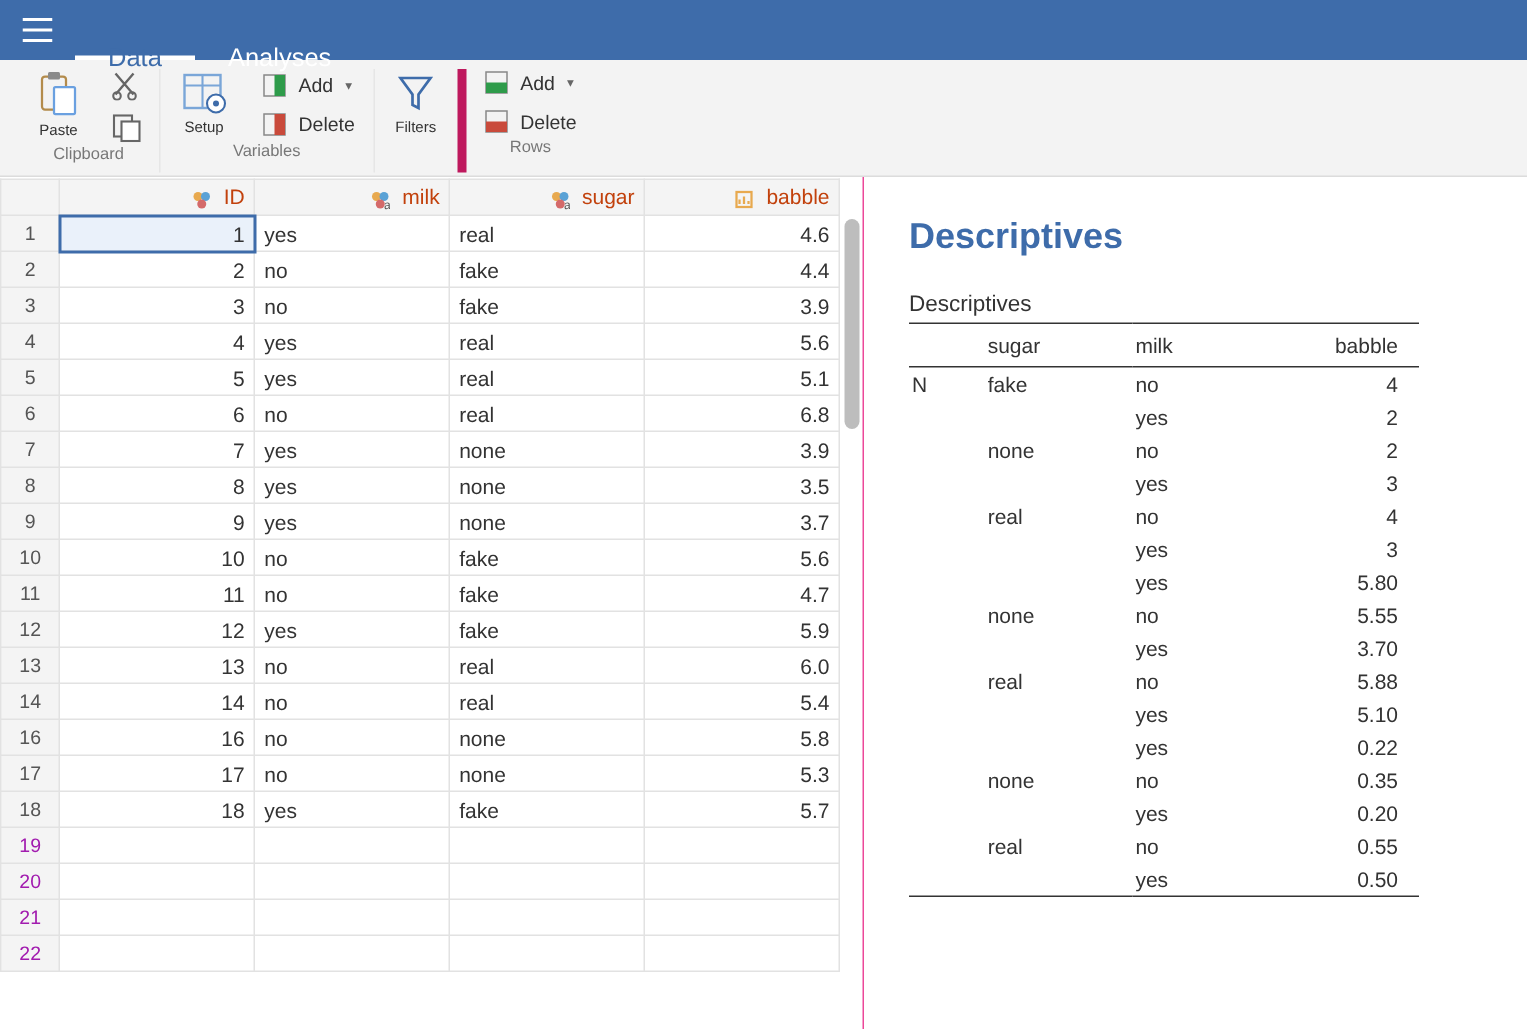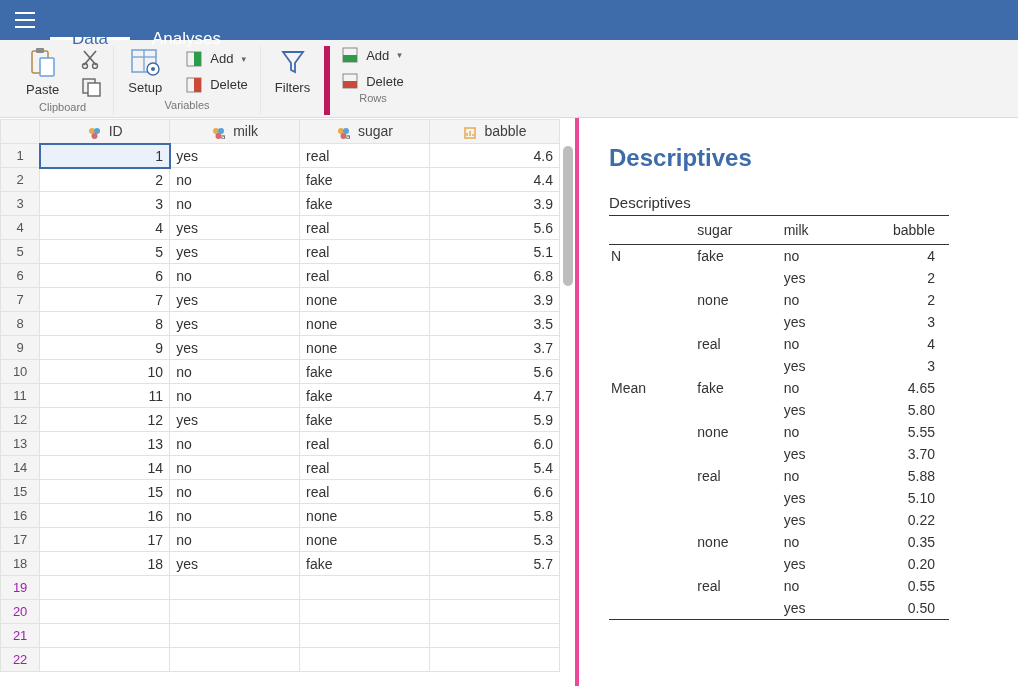--- a/index.html
+++ b/index.html
@@ -64,21 +64,21 @@
   color: #777;
   margin-top: 2px;
 }
 .big-btn {
   display: flex;
   flex-direction: column;
   align-items: center;
   gap: 4px;
   padding: 2px 4px;
   cursor: pointer;
-  font-size: 13px;
+  font-size: 10px;
   color: #333;
 }
 .stack {
   display: flex;
   flex-direction: column;
   gap: 8px;
   justify-content: center;
 }
 .small-btn {
   display: flex;
@@ -108,39 +108,39 @@
   top: 28px;
   width: 10px;
   height: 140px;
   background: #bdbdbd;
   border-radius: 5px;
 }
 .right {
   flex: 1;
   padding: 26px 30px;
   overflow: auto;
-  border-left: 4px solid #ec4899;
+  border-left: 1px solid #ec4899;
 }
 
 
 table.sheet {
   border-collapse: collapse;
   width: 560px;
 }
 table.sheet th, table.sheet td {
   border: 1px solid #e2e2e2;
   height: 24px;
   font-weight: normal;
   font-size: 14px;
   padding: 0 6px;
 }
 table.sheet th.colhead {
   background: #f4f4f4;
-  text-align: center;
-  color: #404040;
+  text-align: right;
+  color: #c2410c;
 }
 table.sheet th.rownum {
   background: #f4f4f4;
   width: 32px;
   text-align: center;
   color: #555;
   font-size: 13px;
 }
 table.sheet th.rownum.empty { color: #a21caf; }
 table.sheet td.idcell { text-align: right; width: 106px; }
@@ -440,27 +440,20 @@
             <td class="num">6.0</td>
           </tr>
           <tr>
             <th class="rownum">14</th>
             <td class="idcell">14</td>
             <td class="txt">no</td>
             <td class="txt">real</td>
             <td class="num">5.4</td>
           </tr>
           <tr>
-            <th class="rownum">15</th>
-            <td class="idcell">15</td>
-            <td class="txt">no</td>
-            <td class="txt">real</td>
-            <td class="num">6.6</td>
-          </tr>
-          <tr>
             <th class="rownum">16</th>
             <td class="idcell">16</td>
             <td class="txt">no</td>
             <td class="txt">none</td>
             <td class="num">5.8</td>
           </tr>
           <tr>
             <th class="rownum">17</th>
             <td class="idcell">17</td>
             <td class="txt">no</td>
@@ -550,26 +543,20 @@
             <td>no</td>
             <td class="r">4</td>
           </tr>
           <tr>
             <td></td>
             <td></td>
             <td>yes</td>
             <td class="r">3</td>
           </tr>
           <tr>
-            <td>Mean</td>
-            <td>fake</td>
-            <td>no</td>
-            <td class="r">4.65</td>
-          </tr>
-          <tr>
             <td></td>
             <td></td>
             <td>yes</td>
             <td class="r">5.80</td>
           </tr>
           <tr>
             <td></td>
             <td>none</td>
             <td>no</td>
             <td class="r">5.55</td>

